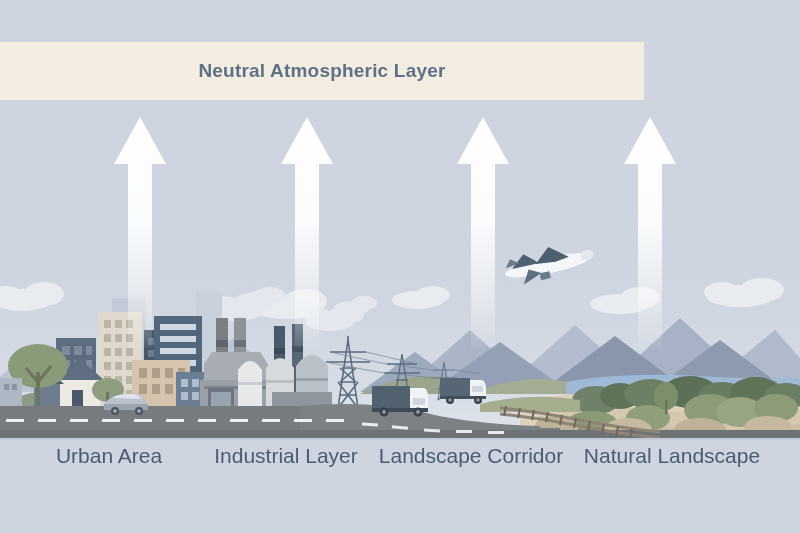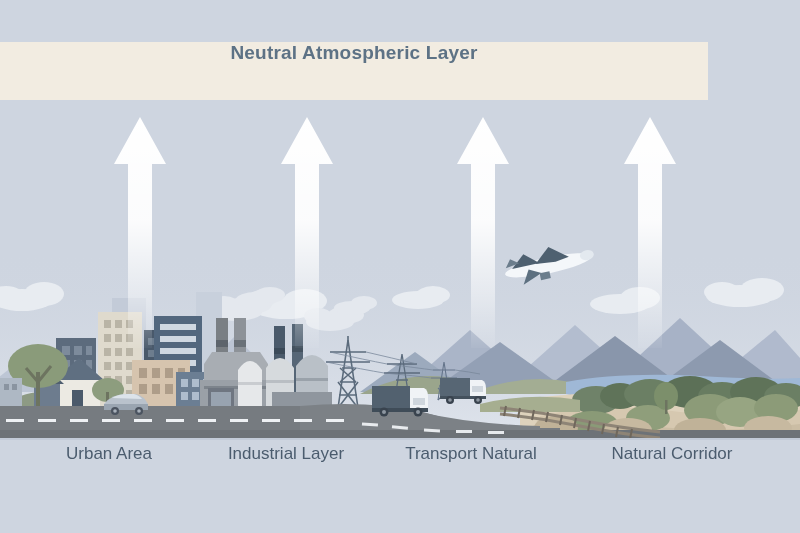--- a/index.html
+++ b/index.html
@@ -20,43 +20,44 @@
   #scene-svg {
     position: absolute;
     left: 0;
     top: 0;
     display: block;
   }
   .header-band {
     position: absolute;
     left: 0;
     top: 42px;
-    width: 708px;
+    width: 644px;
     height: 58px;
     background: #f2ece1;
     display: flex;
+    align-items: center;
     justify-content: center;
   }
   .header-title {
     font-size: 19px;
     font-weight: bold;
     color: #5d7285;
     letter-spacing: .2px;
   }
   .labels-row {
     position: absolute;
     left: 0;
     top: 444px;
     width: 800px;
     height: 30px;
   }
   .zone-label {
     position: absolute;
     top: 0;
-    font-size: 17px;
+    font-size: 21px;
     color: #4b5c6e;
     white-space: nowrap;
     transform: translateX(-50%);
   }
 </style>
 </head>
 <body>
 
 <div id="scene">
 
@@ -458,17 +459,17 @@
     </g>
   </svg>
 
   <div class="header-band">
     <div class="header-title">Neutral Atmospheric Layer</div>
   </div>
 
   <div class="labels-row">
     <div class="zone-label" style="left:109px">Urban Area</div>
     <div class="zone-label" style="left:286px">Industrial Layer</div>
-    <div class="zone-label" style="left:471px">Transport Natural</div>
-    <div class="zone-label" style="left:672px">Natural Corridor</div>
+    <div class="zone-label" style="left:471px">Landscape Corridor</div>
+    <div class="zone-label" style="left:672px">Natural Landscape</div>
   </div>
 
 </div>
 
 </body></html>

